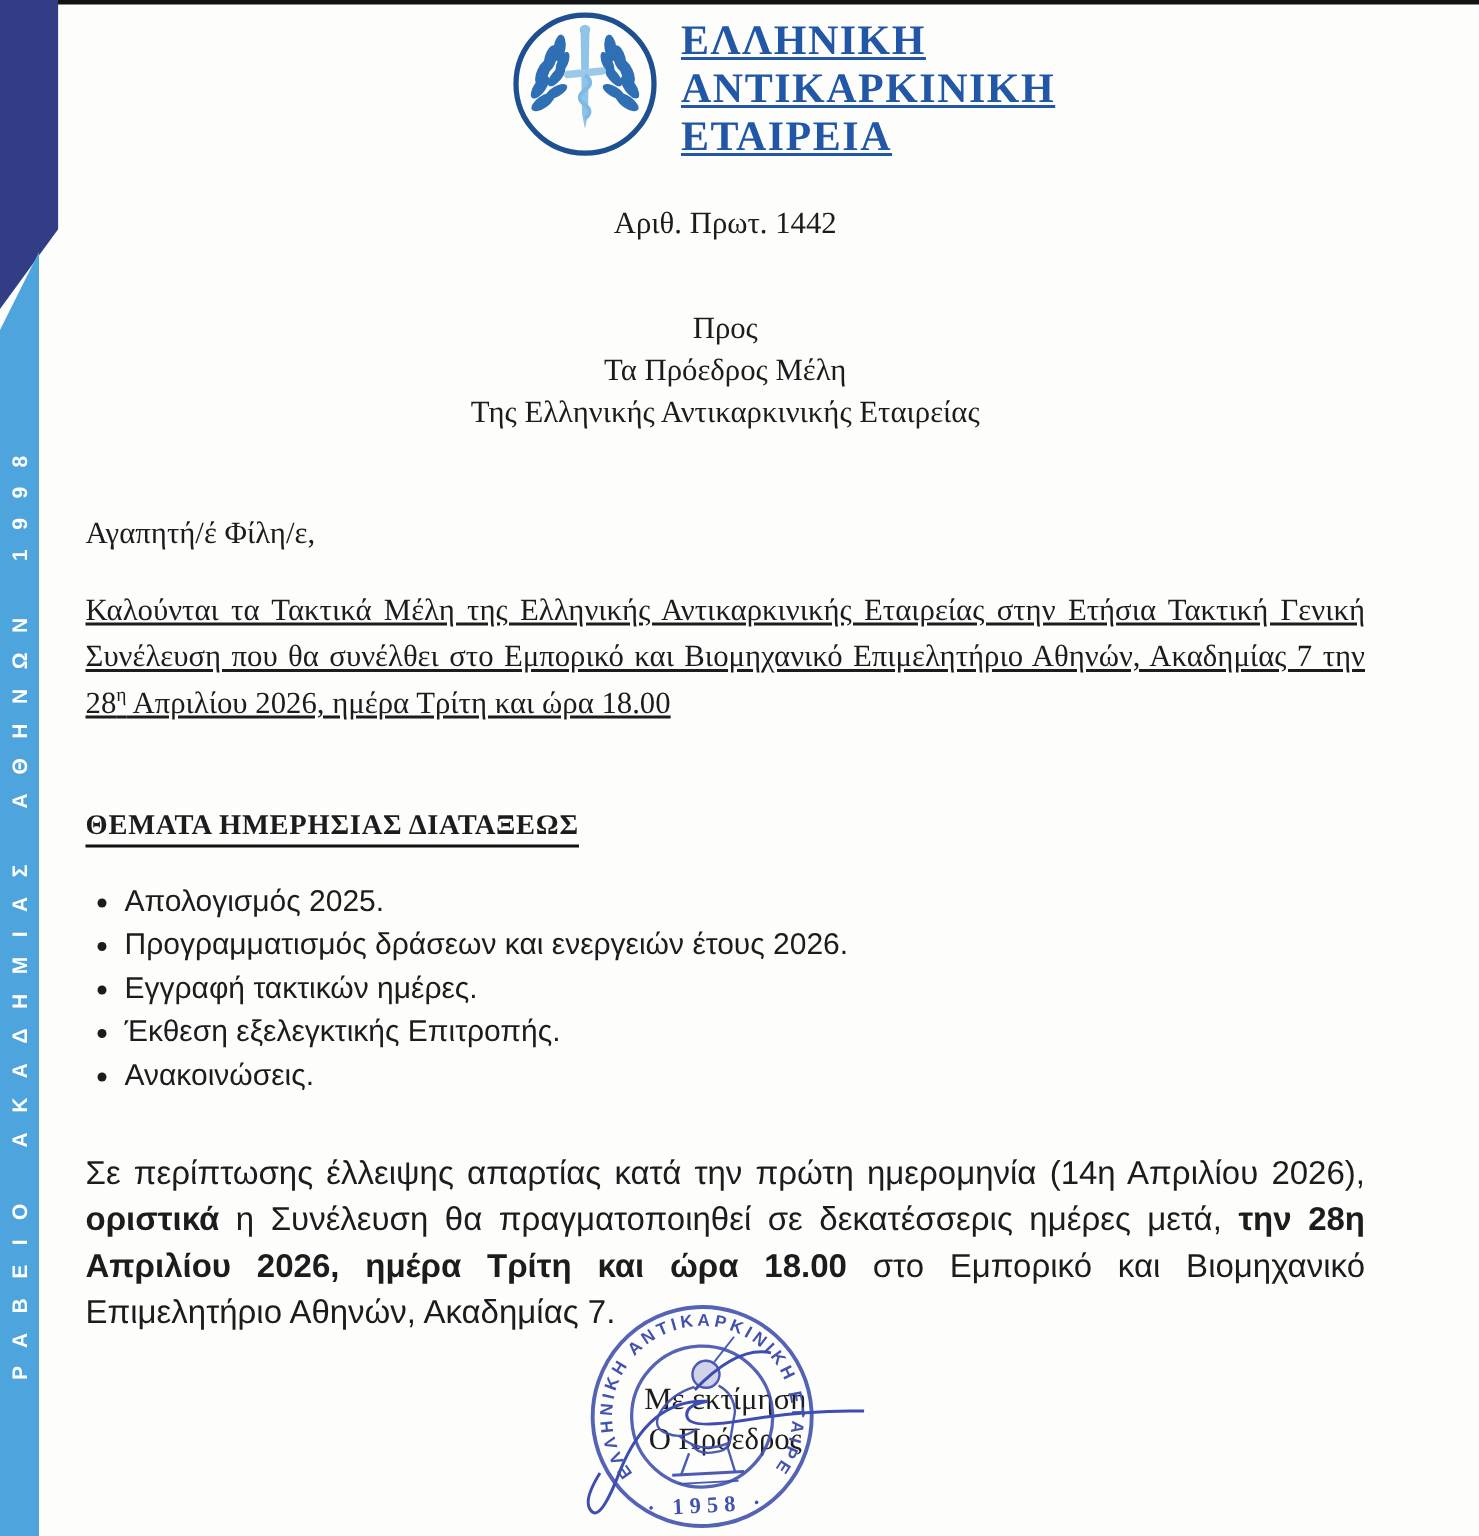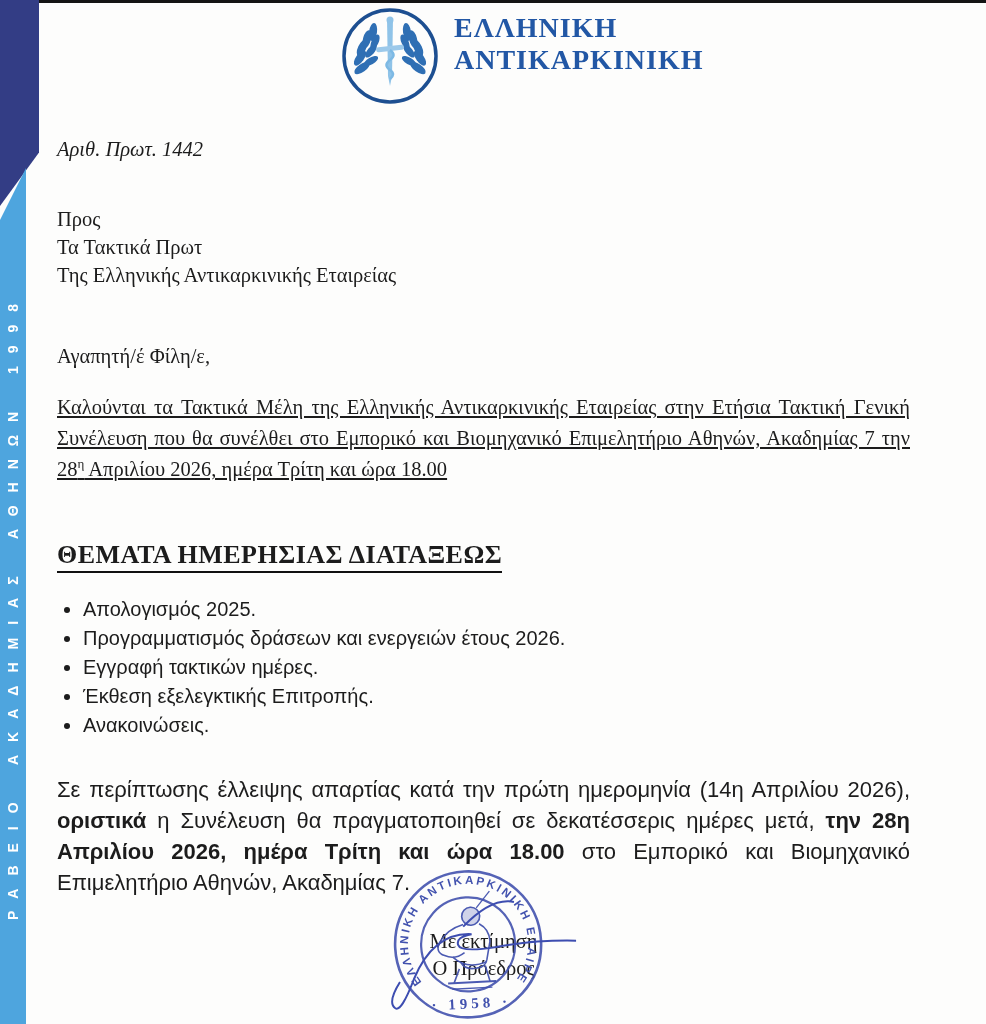--- a/index.html
+++ b/index.html
@@ -30,32 +30,33 @@
     letter-spacing:13px;word-spacing:8px;white-space:nowrap;
   }
 
   
   .letterhead{position:absolute;top:6px;left:340px;display:flex;align-items:flex-start;}
   .logo-wrap{width:100px;height:100px;}
   .org-name{
     margin-left:14px;margin-top:6px;
     color:#2257a5;font-weight:bold;font-size:28px;line-height:32px;
     letter-spacing:1px;
+    text-decoration:underline;
   }
 
   
   .content{position:absolute;left:57px;top:138px;width:853px;font-size:20.5px;}
-  .meta-row{display:flex;justify-content:flex-start;align-items:baseline;font-style:italic;}
+  .meta-row{display:flex;justify-content:center;align-items:baseline;}
   .meta-row .date{margin-right:40px;}
-  .recipient{margin-top:44px;line-height:28px;}
+  .recipient{margin-top:44px;line-height:28px;text-align:center;}
   .salutation{margin-top:56px;}
   .para{margin-top:24px;text-align:justify;line-height:31px;text-decoration:underline;}
   .para sup{font-size:13px;line-height:0;}
   .agenda-heading{
-    margin-top:34px;font-weight:bold;font-size:26px;letter-spacing:.5px;
+    margin-top:34px;font-weight:bold;font-size:19px;letter-spacing:.5px;
     display:inline-block;border-bottom:2.5px solid #111;padding-bottom:1px;
   }
   .agenda-list{
     margin:26px 0 0 0;padding-left:26px;
     font-family:"Liberation Sans", sans-serif;font-size:20px;
   }
   .agenda-list li{margin-bottom:8px;line-height:21px;}
   .quorum{
     margin-top:38px;text-align:justify;line-height:31px;
     font-family:"Liberation Sans", sans-serif;font-size:22px;
@@ -105,32 +106,33 @@
         <polygon points="47,12 53,12 52,70 50,80 48,70" fill="#8fc3e8"></polygon>
         <rect x="36" y="40" width="28" height="5" rx="2.5" fill="#9cc9ea" transform="rotate(-6 50 42)"></rect>
         <circle cx="50" cy="14" r="3.5" fill="#8fc3e8"></circle>
         <path d="M50 44 q7 5 0 10 q-7 5 0 10 q6 4 0 9" fill="none" stroke="#7db9e4" stroke-width="2.6"></path>
       </g>
     </svg>
   </div>
   <div class="org-name">
     <div>ΕΛΛΗΝΙΚΗ</div>
     <div>ΑΝΤΙΚΑΡΚΙΝΙΚΗ</div>
+    <div>ΕΤΑΙΡΕΙΑ</div>
   </div>
 </div>
 
 <div class="content">
 
   <div class="meta-row">
     <span>Αριθ. Πρωτ. 1442</span>
   </div>
 
   <div class="recipient">
     <div>Προς</div>
-    <div>Τα Τακτικά Πρωτ</div>
+    <div>Τα Πρόεδρος Μέλη</div>
     <div>Της Ελληνικής Αντικαρκινικής Εταιρείας</div>
   </div>
 
   <div class="salutation">Αγαπητή/έ  Φίλη/ε,</div>
 
   <p class="para"><span>Καλούνται τα Τακτικά Μέλη της Ελληνικής Αντικαρκινικής Εταιρείας στην Ετήσια Τακτική Γενική Συνέλευση που θα συνέλθει στο Εμπορικό και Βιομηχανικό Επιμελητήριο Αθηνών, Ακαδημίας 7 την 28</span><sup>η</sup><span> Απριλίου 2026, ημέρα Τρίτη και ώρα 18.00</span></p>
 
   <div>
     <span class="agenda-heading">ΘΕΜΑΤΑ ΗΜΕΡΗΣΙΑΣ ΔΙΑΤΑΞΕΩΣ</span>
   </div>

